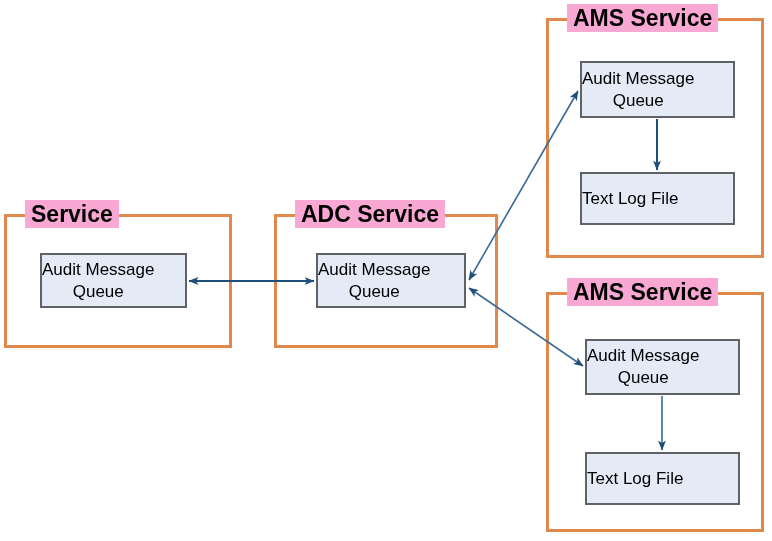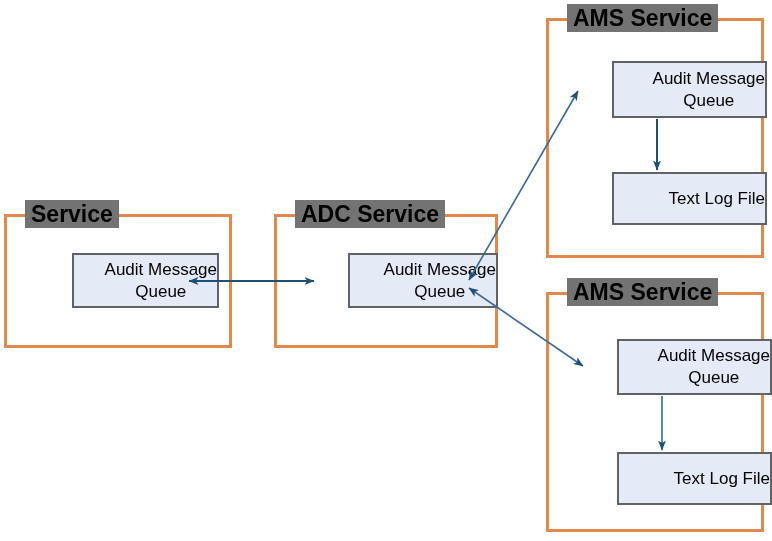--- a/index.html
+++ b/index.html
@@ -20,44 +20,43 @@
   .service-box {
     position: absolute;
     box-sizing: border-box;
     border: 3px solid #e1894c;
     background: transparent;
   }
   .service-title {
     position: absolute;
     top: -17px;
     left: 18px;
-    background: #737373;
+    background: #f9a8d4;
     padding: 0 6px;
     font-size: 23px;
     font-weight: bold;
     color: #000000;
     line-height: 28px;
     white-space: nowrap;
   }
 
   
   .node {
     position: absolute;
     box-sizing: border-box;
     border: 2px solid #5f6368;
     background: #e4ebf7;
     color: #000000;
     font-size: 17px;
     line-height: 22px;
     display: flex;
     align-items: center;
-    justify-content: flex-end;
+    justify-content: flex-start;
     text-align: center;
     white-space: pre-line;
-    margin-left: 32px;
   }
 
   
   #arrows {
     position: absolute;
     left: 0;
     top: 0;
     width: 772px;
     height: 541px;
     pointer-events: none;

